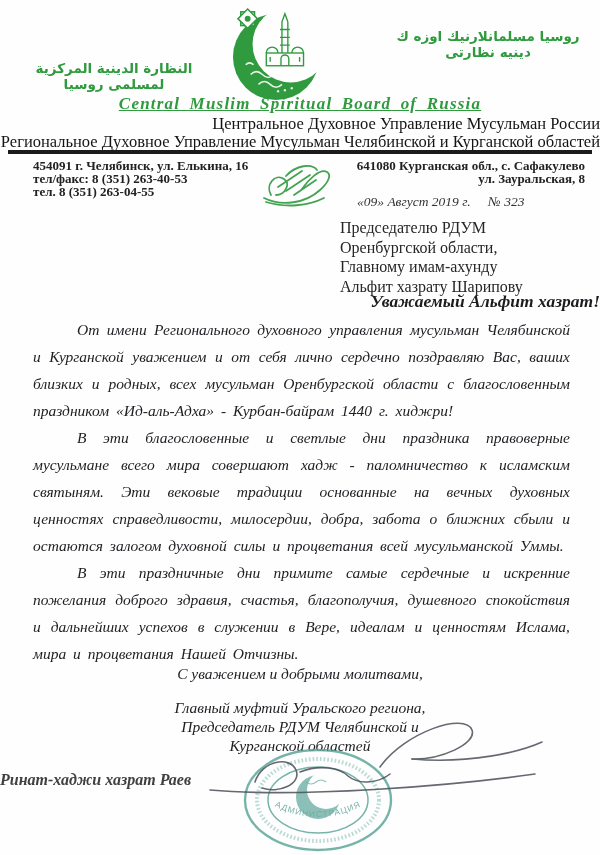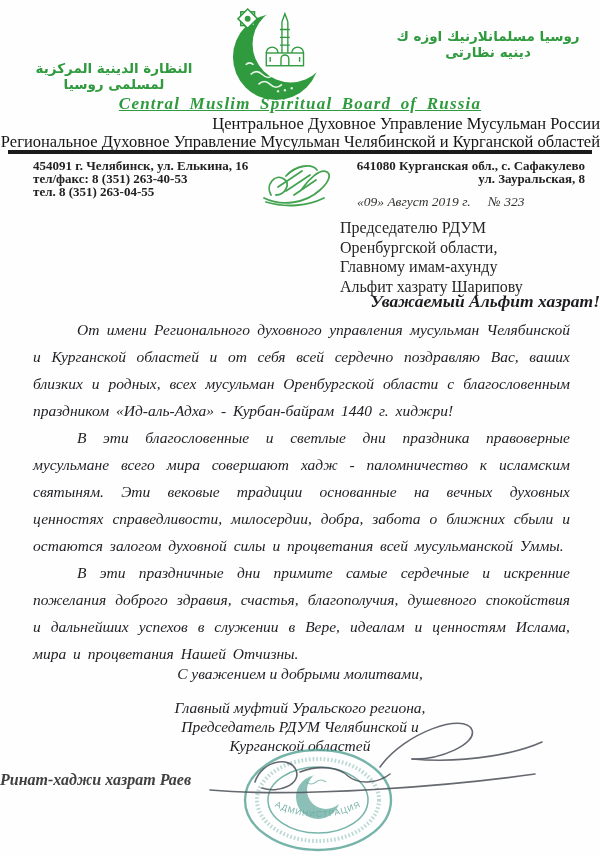--- a/index.html
+++ b/index.html
@@ -127,21 +127,21 @@
   <div class="recipient">
     <div>Председателю РДУМ</div>
     <div>Оренбургской области,</div>
     <div>Главному имам-ахунду</div>
     <div>Альфит хазрату Шарипову</div>
   </div>
 
   <div class="greeting">Уважаемый Альфит хазрат!</div>
 
   <div class="body-text">
-    <p><span>От имени Регионального духовного управления мусульман Челябинской и Курганской областей и от себя всей сердечно поздравляю Вас, ваших близких и родных, всех мусульман Оренбургской области с благословенным праздником </span><span class="bold">«Ид-аль-Адха» - Курбан-байрам</span><span> 1440 г. хиджри!</span></p>
+    <p><span>От имени Регионального духовного управления мусульман Челябинской и Курганской уважением и от себя лично сердечно поздравляю Вас, ваших близких и родных, всех мусульман Оренбургской области с благословенным праздником </span><span class="bold">«Ид-аль-Адха» - Курбан-байрам</span><span> 1440 г. хиджри!</span></p>
     <p>В эти благословенные и светлые дни праздника правоверные мусульмане всего мира совершают хадж - паломничество к исламским святыням. Эти вековые традиции основанные на вечных духовных ценностях справедливости, милосердии, добра, забота о ближних сбыли и остаются залогом духовной силы и процветания всей мусульманской Уммы.</p>
     <p>В эти праздничные дни примите самые сердечные и искренние пожелания доброго здравия, счастья, благополучия, душевного спокойствия и дальнейших успехов в служении в Вере, идеалам и ценностям Ислама, мира и процветания Нашей Отчизны.</p>
   </div>
 
   <div class="closing">С уважением и добрыми молитвами,</div>
 
   <div class="sig-title">
     <div>Главный муфтий Уральского региона,</div>
     <div>Председатель РДУМ Челябинской и</div>
     <div>Курганской областей</div>

